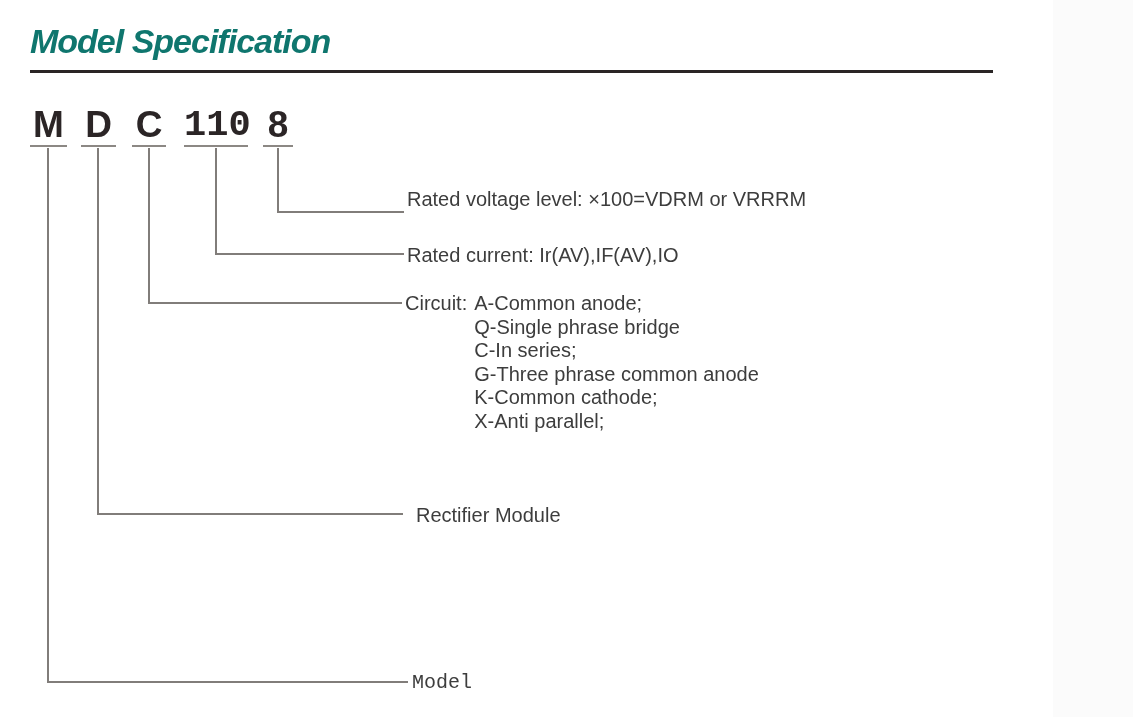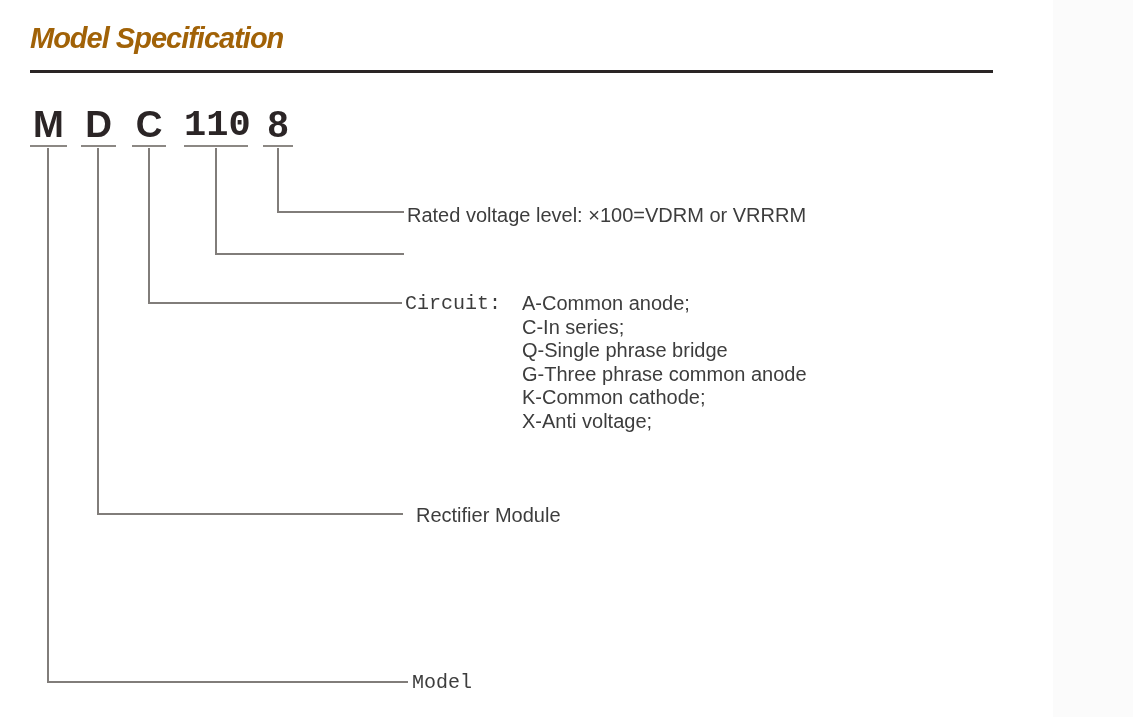--- a/index.html
+++ b/index.html
@@ -20,25 +20,25 @@
   .edge-strip {
     position: absolute;
     top: 0; right: 0;
     width: 80px; height: 717px;
     background: #fbfbfb;
   }
   
   .page-title {
     position: absolute;
     left: 30px; top: 22px;
-    font-size: 29px;
+    font-size: 34px;
     font-weight: 700;
     font-style: italic;
     letter-spacing: -1px;
-    color: #a16207;
+    color: #0f766e;
     white-space: nowrap;
   }
   .title-rule {
     position: absolute;
     left: 30px; top: 70px;
     width: 963px; height: 3px;
     background: #2a2525;
   }
   
   .code-seg {
@@ -72,36 +72,36 @@
   .conn-d   { left: 97px;  width: 306px; height: 367px; }
   .conn-m   { left: 47px;  width: 361px; height: 535px; }
   
   .callout {
     position: absolute;
     font-size: 20px;
     line-height: 22px;
     color: #3d3d3d;
     white-space: nowrap;
   }
-  .lbl-voltage   { left: 407px; top: 204px; }
+  .lbl-voltage   { left: 407px; top: 188px; }
   .lbl-current   { left: 407px; top: 244px; }
   .lbl-rectifier { left: 416px; top: 504px; }
   .lbl-model     { left: 412px; top: 672px; font-family: Liberation Mono, monospace; }
   
   .circuit-block {
     position: absolute;
     left: 405px; top: 292px;
     display: flex;
     align-items: flex-start;
     font-size: 20px;
     line-height: 23.5px;
     color: #3d3d3d;
     white-space: nowrap;
   }
-  .circuit-word { margin-right: 21px; font-family: Liberation Mono, monospace; }
+  .circuit-word { margin-right: 7px; }
   .circuit-items { display: flex; flex-direction: column; }
 </style>
 </head>
 <body>
 
 <div class="page">
 
   <div class="edge-strip"></div>
 
   <div class="page-title">Model Specification</div>
@@ -113,29 +113,30 @@
   <div class="code-seg seg-110">110</div>
   <div class="code-seg seg-8">8</div>
 
   <div class="connector conn-8"></div>
   <div class="connector conn-110"></div>
   <div class="connector conn-c"></div>
   <div class="connector conn-d"></div>
   <div class="connector conn-m"></div>
 
   <div class="callout lbl-voltage">Rated voltage level: ×100=VDRM or VRRRM</div>
+  <div class="callout lbl-current">Rated current: Ir(AV),IF(AV),IO</div>
 
   <div class="circuit-block">
     <span class="circuit-word">Circuit:</span>
     <span class="circuit-items">
       <span>A-Common anode;</span>
+      <span>Q-Single phrase bridge</span>
       <span>C-In series;</span>
-      <span>Q-Single phrase bridge</span>
       <span>G-Three phrase common anode</span>
       <span>K-Common cathode;</span>
-      <span>X-Anti voltage;</span>
+      <span>X-Anti parallel;</span>
     </span>
   </div>
 
   <div class="callout lbl-rectifier">Rectifier Module</div>
   <div class="callout lbl-model">Model</div>
 
 </div>
 
 </body></html>

